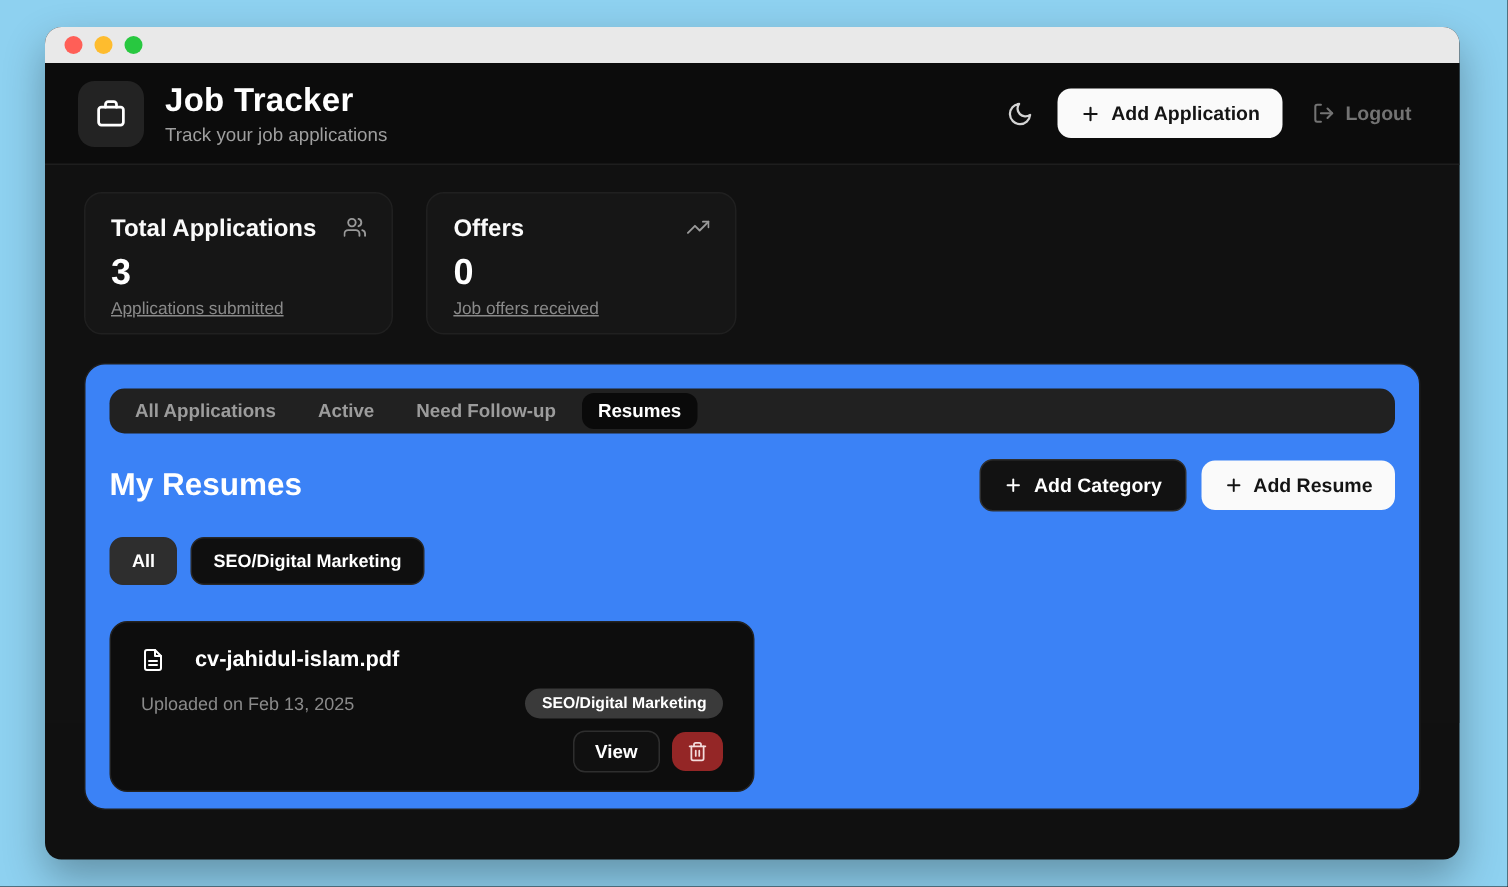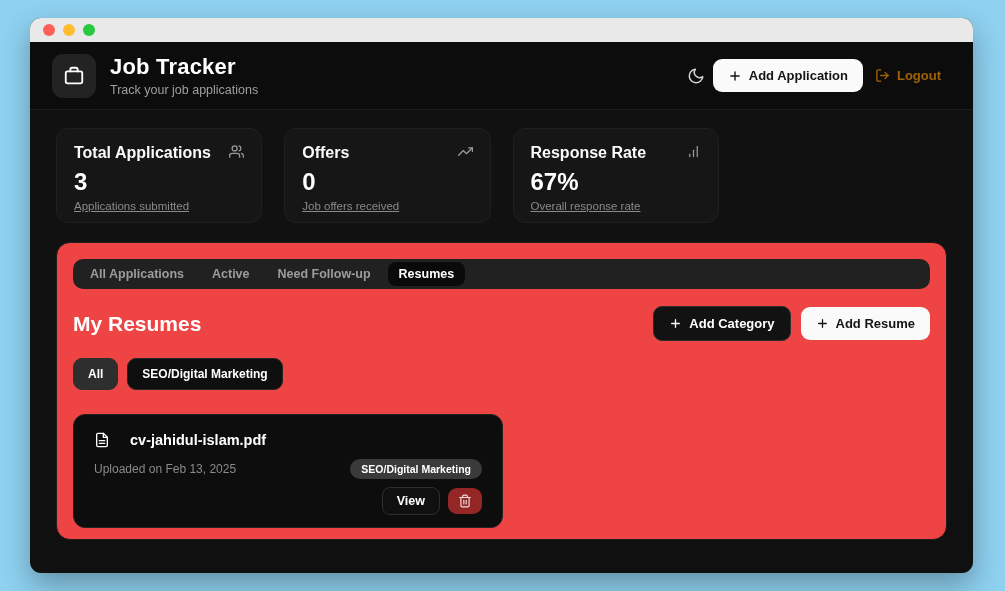--- a/index.html
+++ b/index.html
@@ -21,40 +21,40 @@
   .app { height:440px; display:flex; flex-direction:column; background:#111111; }
 
   
   .header { height:68px; background:#0c0c0c; border-bottom:1px solid #1e1e1e;
     display:flex; align-items:center; justify-content:space-between; padding:0 28px 0 22px; flex:0 0 auto; }
   .header-left { display:flex; align-items:center; gap:14px; }
   .logo-box { width:44px; height:44px; border-radius:11px; background:#232323;
     display:flex; align-items:center; justify-content:center; color:#fff; }
   .header-title { font-size:22px; font-weight:bold; color:#ffffff; letter-spacing:.2px; }
   .header-sub { font-size:12.5px; color:#9f9f9f; margin-top:3px; }
-  .header-right { display:flex; align-items:center; gap:8px; }
+  .header-right { display:flex; align-items:center; gap:16px; }
   .icon-btn { background:none; border:none; color:#d4d4d4; cursor:pointer; display:flex; align-items:center; }
   .btn { display:inline-flex; align-items:center; gap:7px; border-radius:9px; cursor:pointer;
     font-family:inherit; font-size:13px; font-weight:bold; padding:9px 15px; border:none; }
   .btn.white { background:#fafafa; color:#141414; }
-  .btn.ghost { background:transparent; color:#a16207; padding:9px 4px;text-align:right; }
+  .btn.ghost { background:transparent; color:#737373; padding:9px 4px;text-align:right; }
   .btn.outline { background:#121212; color:#ffffff; border:1px solid #2e2e2e; }
 
   
   .stats { display:grid; grid-template-columns:repeat(4,1fr); gap:22px; margin:18px 26px 0; flex:0 0 auto; }
   .stat-card { background:#161616; border:1px solid #202020; border-radius:12px;
     padding:15px 17px; height:95px; }
   .stat-head { display:flex; align-items:flex-start; justify-content:space-between; }
   .stat-label { font-size:16px; font-weight:bold; color:#fafafa; }
   .stat-icon { color:#9a9a9a; display:flex; }
   .stat-value { font-size:24px; font-weight:bold; color:#ffffff; margin-top:6px; }
   .stat-desc { font-size:11.5px; color:#8a8a8a; margin-top:4px;text-decoration:underline; }
 
   
-  .panel { margin:19px 26px 0; background:#ef4444; border:1px solid #1e1e1e;
+  .panel { margin:19px 26px 0; background:#3b82f6; border:1px solid #1e1e1e;
     border-radius:14px; padding:16px 16px 22px; height:298px; }
   .tabbar { background:#212121; border-radius:10px; height:30px; display:flex;
     align-items:center; gap:6px; padding:0 6px; }
   .tab { font-size:12.5px; font-weight:bold; color:#9c9c9c; padding:5px 11px;
     border-radius:8px; cursor:pointer; background:transparent; border:none; font-family:inherit; }
   .tab.active { background:#0a0a0a; color:#ffffff; }
 
   .section-row { display:flex; align-items:center; justify-content:space-between; margin-top:17px; }
   .section-title { font-size:21px; font-weight:bold; color:#ffffff; }
   .section-actions { display:flex; align-items:center; gap:10px; }
@@ -163,34 +163,20 @@
             <svg width="15" height="15" viewBox="0 0 24 24" fill="none" stroke="currentColor" stroke-width="2" stroke-linecap="round" stroke-linejoin="round">
                 <polyline points="23 6 13.5 15.5 8.5 10.5 1 18"></polyline>
                 <polyline points="17 6 23 6 23 12"></polyline>
               </svg>
           </span>
         </div>
         <div class="stat-value">0</div>
         <div class="stat-desc">Job offers received</div>
       </div>
 
-      <div class="stat-card">
-        <div class="stat-head">
-          <span class="stat-label">Response Rate</span>
-          <span class="stat-icon">
-            <svg width="15" height="15" viewBox="0 0 24 24" fill="none" stroke="currentColor" stroke-width="2" stroke-linecap="round">
-                <line x1="12" y1="20" x2="12" y2="10"></line>
-                <line x1="18" y1="20" x2="18" y2="4"></line>
-                <line x1="6" y1="20" x2="6" y2="16"></line>
-              </svg>
-          </span>
-        </div>
-        <div class="stat-value">67%</div>
-        <div class="stat-desc">Overall response rate</div>
-      </div>
     </div>
 
     <div class="panel">
 
       <div class="tabbar">
         <button class="tab">All Applications</button>
         <button class="tab">Active</button>
         <button class="tab">Need Follow-up</button>
         <button class="tab active">Resumes</button>
       </div>

